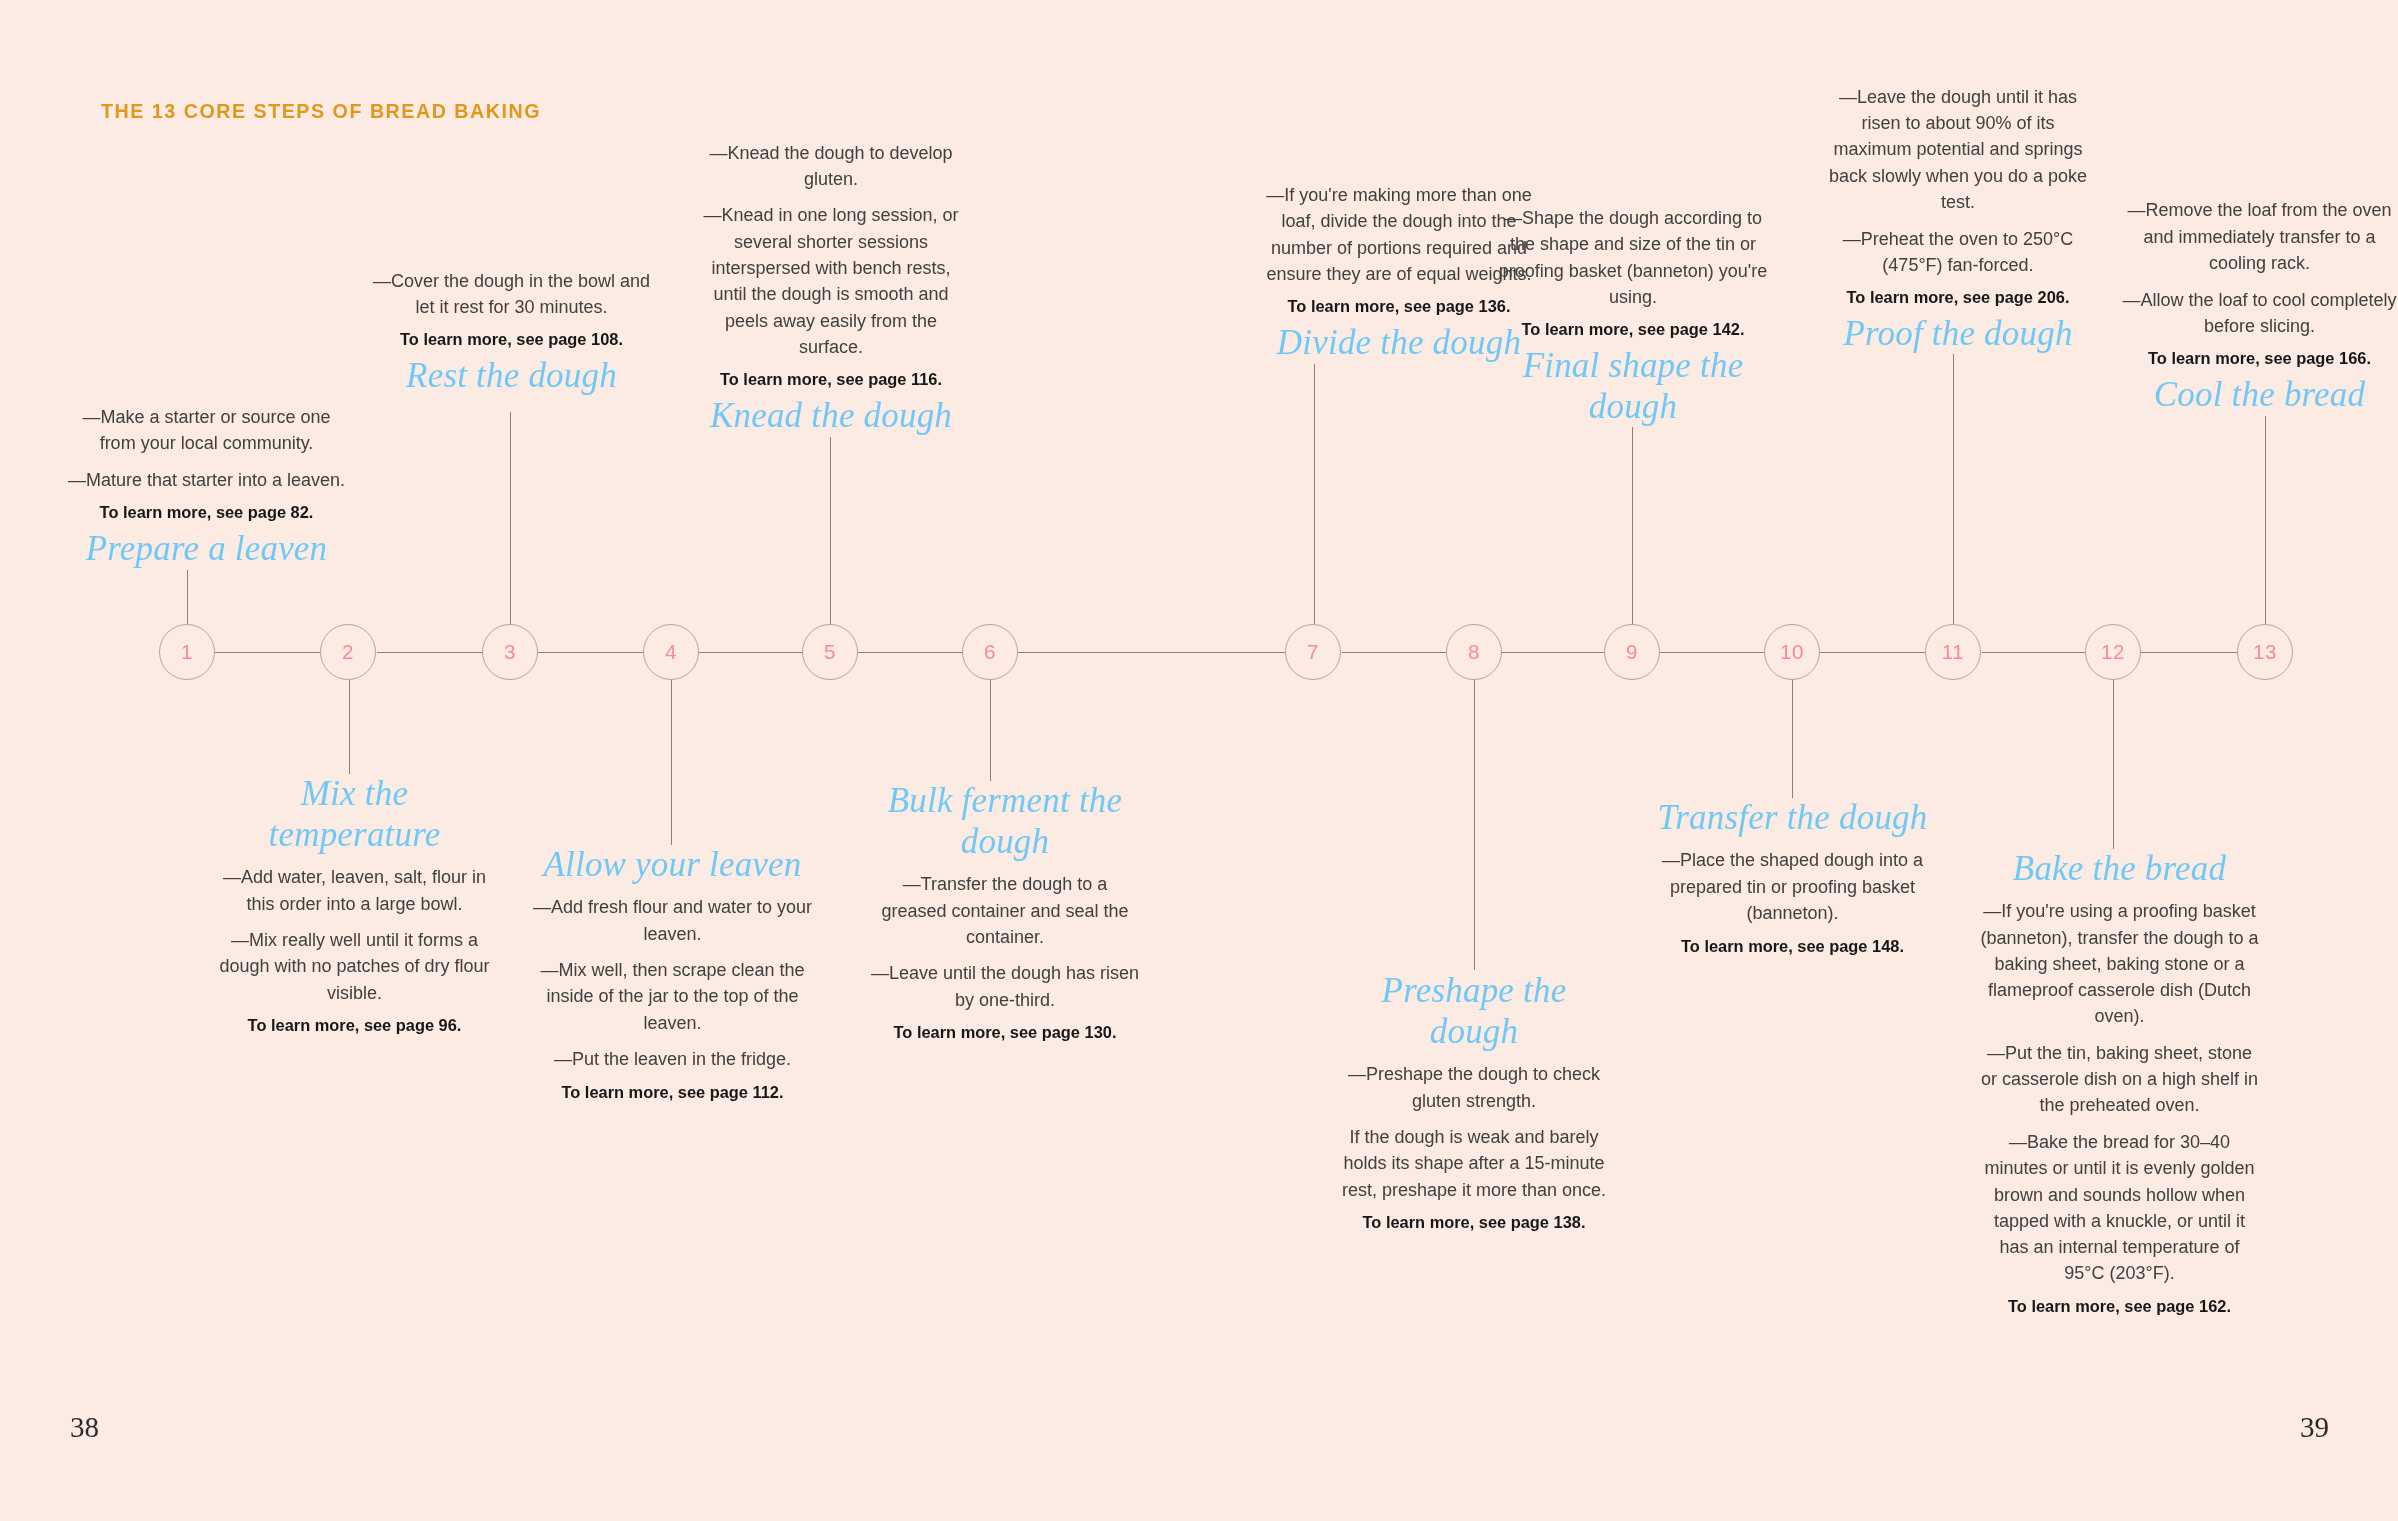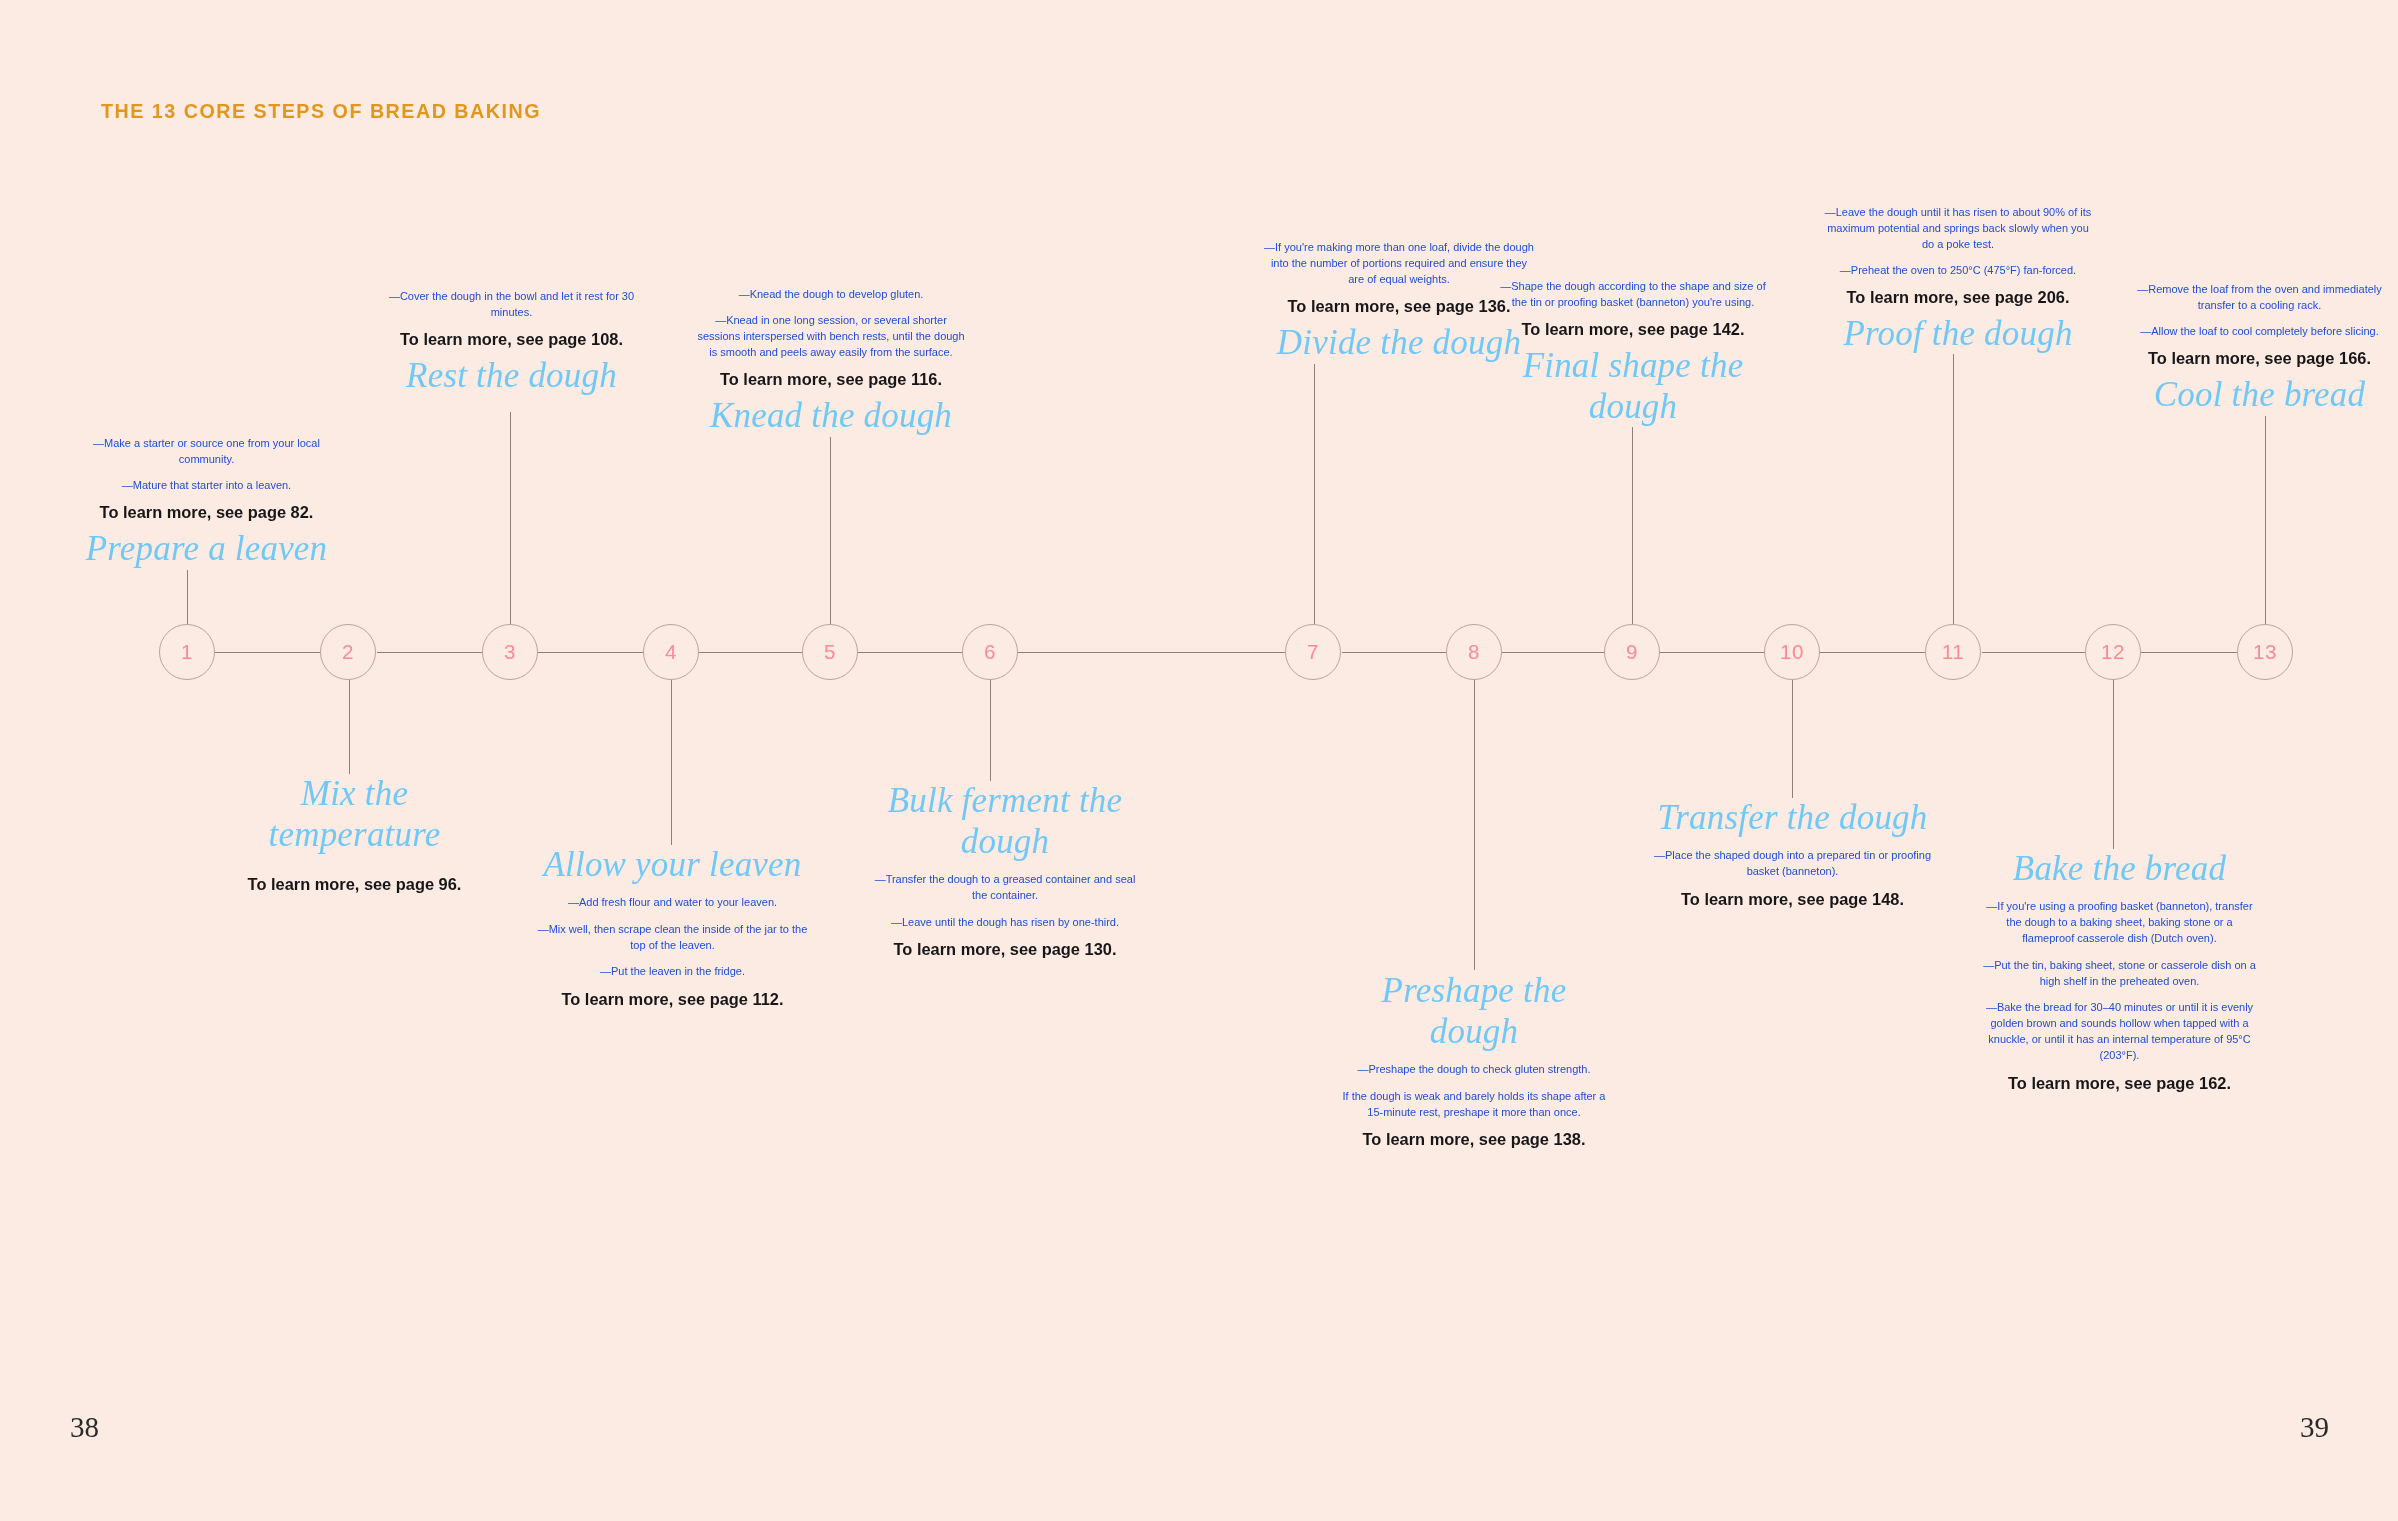--- a/index.html
+++ b/index.html
@@ -75,23 +75,23 @@
     font-style:italic;
     color:#6FC8F7;
     font-size:35px;
     line-height:1.17;
     margin:0;
     letter-spacing:0.2px;
   }
   .bullets{margin:0;}
   .bullet{
     font-family:"Liberation Sans", sans-serif;
-    font-size:11px;
+    font-size:18px;
     line-height:1.46;
-    color:#1d4ed8;
+    color:#404040;
     margin:0 0 10.3px 0;
   }
   .bullet:last-child{margin-bottom:0;}
   .ref{
     font-family:"Liberation Sans", sans-serif;
     font-weight:bold;
     font-size:16.4px;
     line-height:1.46;
     color:#17171A;
     margin:0;
@@ -182,20 +182,24 @@
         <div class="bullets">
           <p class="bullet">—Make a starter or source one from your local community.</p>
           <p class="bullet">—Mature that starter into a leaven.</p>
         </div>
         <div class="gap-sm"></div>
         <p class="ref">To learn more, see page 82.</p>
         <div class="title">Prepare a leaven</div>
       </div>
       <div class="step below" style="width: 281px; left: 214px; top: 774px;">
         <div class="title">Mix the temperature</div>
+        <div class="bullets">
+          <p class="bullet">—Add water, leaven, salt, flour in this order into a large bowl.</p>
+          <p class="bullet">—Mix really well until it forms a dough with no patches of dry flour visible.</p>
+        </div>
         <div class="gap-sm"></div>
         <p class="ref">To learn more, see page 96.</p>
       </div>
       <div class="step above" style="width: 281px; left: 371px; bottom: 1125px;">
         <div class="bullets">
           <p class="bullet">—Cover the dough in the bowl and let it rest for 30 minutes.</p>
         </div>
         <div class="gap-sm"></div>
         <p class="ref">To learn more, see page 108.</p>
         <div class="title">Rest the dough</div>

